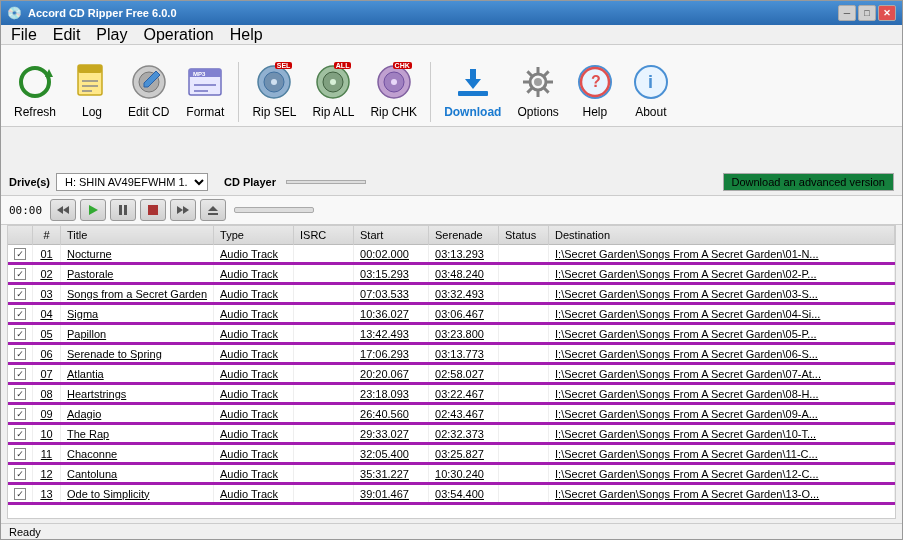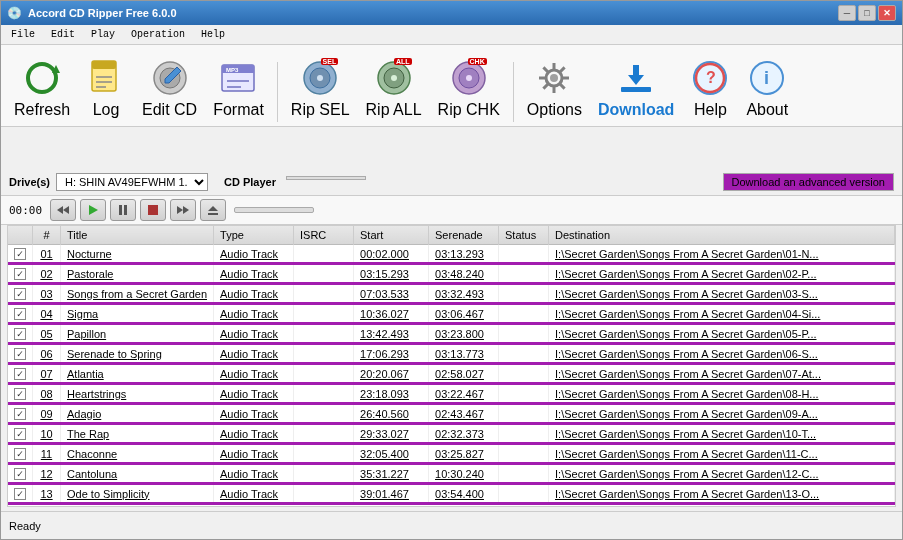--- a/index.html
+++ b/index.html
@@ -59,22 +59,21 @@
       padding: 2px 4px;
       display: flex;
       gap: 4px;
       height: 20px;
       flex-shrink: 0;
       align-items: center;
     }
     .menu-item {
       padding: 2px 6px;
       cursor: pointer;
-      font-size: 10px;
-      font-family: Liberation Mono, monospace;
+      font-size: 16px;
     }
     .toolbar {
       background: #f8f8f8;
       border-bottom: 1px solid #ccc;
       padding: 4px 6px;
       display: flex;
       align-items: flex-end;
       gap: 2px;
       height: 82px;
       flex-shrink: 0;
@@ -93,21 +92,21 @@
     }
     .toolbar-icon {
       width: 40px;
       height: 40px;
       margin-bottom: 3px;
       display: flex;
       align-items: center;
       justify-content: center;
     }
     .toolbar-label {
-      font-size: 16px;
+      font-size: 12px;
       text-align: center;
       white-space: nowrap;
     }
     .toolbar-label.download-label { color: #1a7ad0; font-weight: bold; }
     .toolbar-sep {
       width: 1px;
       height: 60px;
       background: #ccc;
       margin: 0 4px;
     }
@@ -135,21 +134,21 @@
       align-items: center;
       justify-content: center;
       font-size: 10px;
     }
     .time-display {
       font-size: 11px;
       margin-right: 4px;
       font-family: monospace;
     }
     .tooltip-box {
-      background: #a21caf;
+      background: #15803d;
       border: 1px solid #aaa;
       padding: 2px 8px;
       font-size: 11px;
       margin-left: 10px;
     }
     .table-section {
       flex: 1;
       overflow: hidden;
       background: white;
       border: 1px solid #ccc;
@@ -186,21 +185,21 @@
     }
     .cb-col { width: 24px; text-align: center; }
     .num-col { width: 28px; text-align: center; }
     .status-bar {
       background: #f0f0f0;
       border-top: 1px solid #ccc;
       padding: 2px 8px;
       display: flex;
       justify-content: space-between;
       font-size: 11px;
-      height: 28px;
+      height: 16px;
       flex-shrink: 0;
       align-items: center;
     }
     .checkbox {
       width: 12px;
       height: 12px;
       border: 1px solid #888;
       background: white;
       display: inline-flex;
       align-items: center;
@@ -319,20 +318,30 @@
         <svg width="38" height="38" viewBox="0 0 38 38">
           <ellipse cx="19" cy="19" rx="16" ry="16" fill="#c0a0d0" stroke="#8060a0" stroke-width="1.5"></ellipse>
           <ellipse cx="19" cy="19" rx="10" ry="10" fill="#a080c0" stroke="#7050a0" stroke-width="1"></ellipse>
           <ellipse cx="19" cy="19" rx="3" ry="3" fill="#e8d8f8"></ellipse>
         </svg>
         <div style="position:absolute;top:0;right:2px;background:#c00;color:white;font-size:7px;font-weight:bold;padding:0 2px;border-radius:2px;">CHK</div>
       </div>
       <span class="toolbar-label">Rip CHK</span>
     </div>
     <div class="toolbar-sep"></div>
+
+    <div class="toolbar-btn">
+      <div class="toolbar-icon">
+        <svg width="38" height="38" viewBox="0 0 38 38">
+          <rect x="4" y="28" width="30" height="5" rx="1" fill="#1a7ad0"></rect>
+          <polygon points="19,26 11,16 16,16 16,6 22,6 22,16 27,16" fill="#1a7ad0"></polygon>
+        </svg>
+      </div>
+      <span class="toolbar-label download-label">Download</span>
+    </div>
 
     <div class="toolbar-btn">
       <div class="toolbar-icon">
         <svg width="38" height="38" viewBox="0 0 38 38">
           <circle cx="19" cy="19" r="8" fill="none" stroke="#808080" stroke-width="3"></circle>
           <line x1="19" y1="4" x2="19" y2="11" stroke="#808080" stroke-width="3"></line>
           <line x1="19" y1="27" x2="19" y2="34" stroke="#808080" stroke-width="3"></line>
           <line x1="4" y1="19" x2="11" y2="19" stroke="#808080" stroke-width="3"></line>
           <line x1="27" y1="19" x2="34" y2="19" stroke="#808080" stroke-width="3"></line>
           <line x1="8.4" y1="8.4" x2="13.5" y2="13.5" stroke="#808080" stroke-width="3"></line>
@@ -341,30 +350,20 @@
           <line x1="13.5" y1="24.5" x2="8.4" y2="29.6" stroke="#808080" stroke-width="3"></line>
           <circle cx="19" cy="19" r="4" fill="#a0a0a0"></circle>
         </svg>
       </div>
       <span class="toolbar-label">Options</span>
     </div>
 
     <div class="toolbar-btn">
       <div class="toolbar-icon">
         <svg width="38" height="38" viewBox="0 0 38 38">
-          <rect x="4" y="28" width="30" height="5" rx="1" fill="#1a7ad0"></rect>
-          <polygon points="19,26 11,16 16,16 16,6 22,6 22,16 27,16" fill="#1a7ad0"></polygon>
-        </svg>
-      </div>
-      <span class="toolbar-label download-label">Download</span>
-    </div>
-
-    <div class="toolbar-btn">
-      <div class="toolbar-icon">
-        <svg width="38" height="38" viewBox="0 0 38 38">
           <circle cx="19" cy="19" r="16" fill="#e8f4ff" stroke="#4a90d4" stroke-width="2"></circle>
           <circle cx="19" cy="19" r="14" fill="none" stroke="#e05050" stroke-width="2.5"></circle>
           <text x="15" y="24" font-size="16" fill="#e05050" font-weight="bold">?</text>
         </svg>
       </div>
       <span class="toolbar-label">Help</span>
     </div>
 
     <div class="toolbar-btn">
       <div class="toolbar-icon">
@@ -377,21 +376,21 @@
     </div>
   </div>
 
   <div style="display:flex; align-items:center; padding:4px 8px; gap:16px; border-bottom:1px solid #ccc; flex-shrink:0;margin-top:42px;">
     <div style="display:flex;align-items:center;gap:6px;">
       <span class="drives-label">Drive(s)</span>
       <select class="drive-select">
         <option>H: SHIN   AV49EFWHM     1.03</option>
       </select>
     </div>
-    <div style="display:flex;align-items:flex-start;gap:6px; flex:1;">
+    <div style="display:flex;align-items:center;gap:6px; flex:1;">
       <span class="player-label">CD Player</span>
       <div style="width:80px;height:4px;background:#ddd;border:1px solid #aaa;"></div>
     </div>
     <div class="tooltip-box">Download an advanced version</div>
   </div>
 
   <div style="display:flex;align-items:center;gap:4px;padding:3px 8px;border-bottom:1px solid #ccc;flex-shrink:0;background:#f8f8f8;">
     <span class="time-display">00:00</span>
     <div class="ctrl-btn">
       <svg width="14" height="10" viewBox="0 0 14 10">

